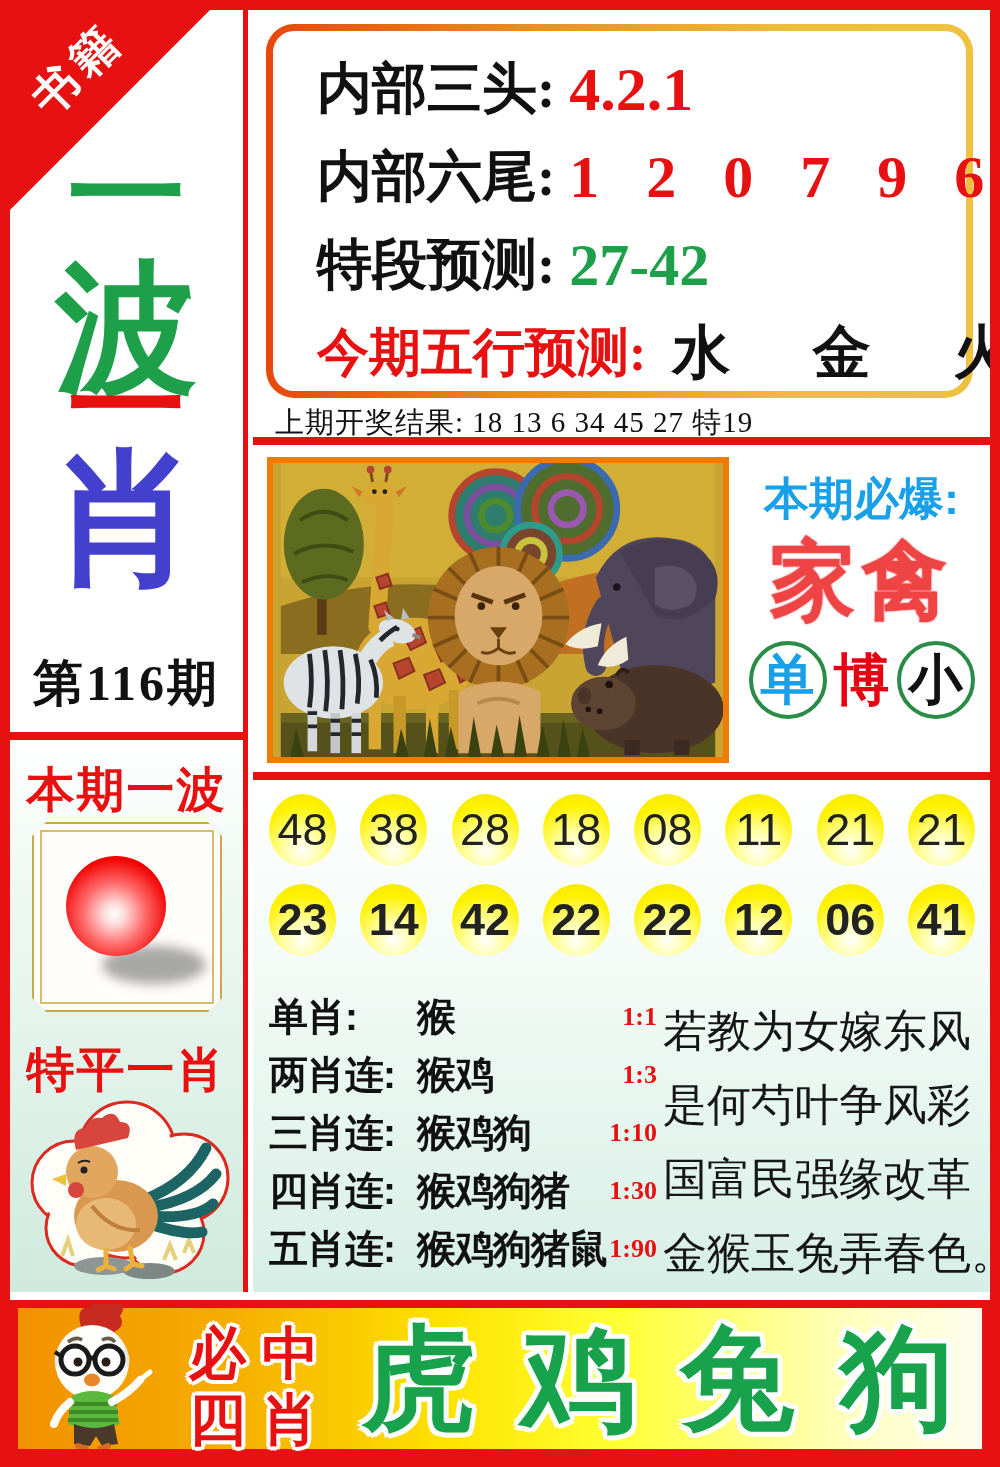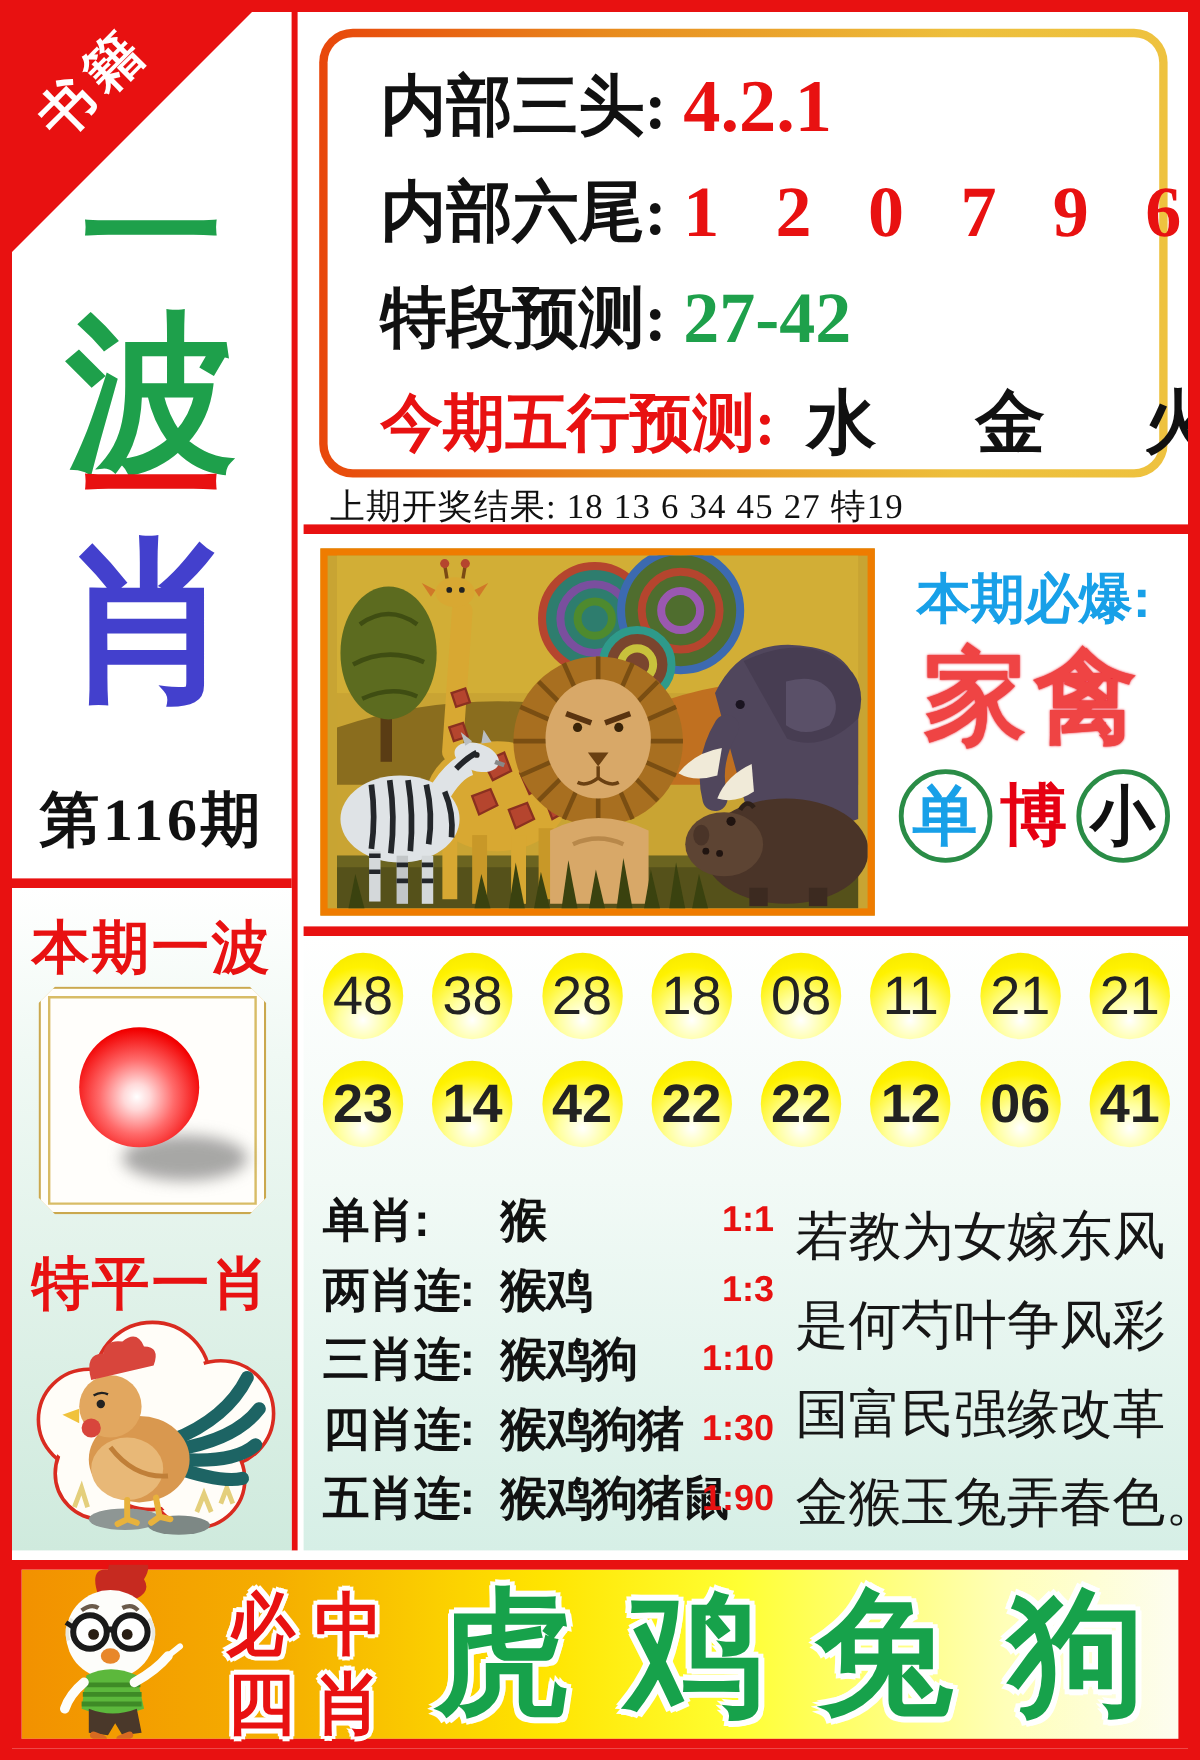--- a/index.html
+++ b/index.html
@@ -87,21 +87,21 @@
   .ball-row { position:absolute; left:16px; width:706px; display:flex; justify-content:space-between; }
   .ball-row.r1 { top:14px; } .ball-row.r2 { top:104px;font-weight:bold; }
   .lot-ball { width:67px; height:72px; border-radius:50%;
               background:radial-gradient(circle at 50% 78%, #ffffff 0%, #ffffa0 30%, #fff200 68%, #f2e400 100%);
               display:flex; align-items:center; justify-content:center;
               font-size:45px; color:#222; }
   .combos { position:absolute; left:16px; top:208px; width:392px; }
   .combo-row { position:relative; height:58px; display:flex; align-items:center; }
   .combo-label { font-size:39px; font-weight:bold; color:#111; min-width:148px; letter-spacing:-1px; }
   .combo-value { font-size:39px; font-weight:bold; color:#111; letter-spacing:-1px; }
-  .combo-odds { position:absolute; right:16px; font-size:30px; font-weight:bold; color:#e81111; }
+  .combo-odds { position:absolute; right:4px; font-size:26px; font-weight:bold; color:#e81111;font-family:Liberation Serif, serif; }
   .poem { position:absolute; left:410px; top:214px; width:318px; }
   .poem-line { font-size:44px; color:#161616; line-height:74px; white-space:nowrap; }
 
   
   .footer { position:absolute; left:10px; top:1300px; width:980px; height:157px;
             border:8px solid #e81111; z-index:55;
             background:linear-gradient(90deg,#f29100 0%,#f5ae00 22%,#ffe400 45%,#ffff33 62%,#ffffb8 85%,#fdfdf0 100%); }
   .chicken-wrap { position:absolute; left:2px; bottom:0; width:152px; height:145px; }
   .f-line { position:absolute; left:150px; width:172px; text-align:center; color:#e81111;
             font-size:57px; font-weight:bold; letter-spacing:16px; text-indent:16px;

